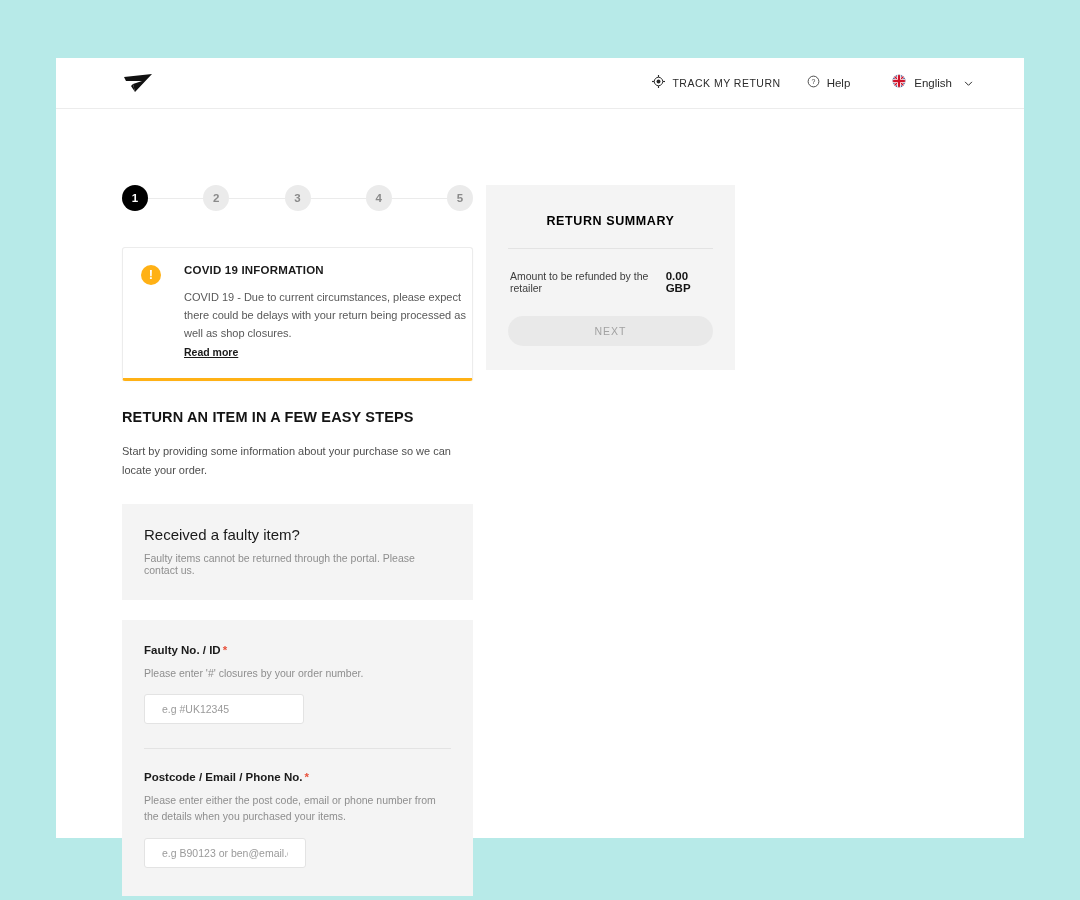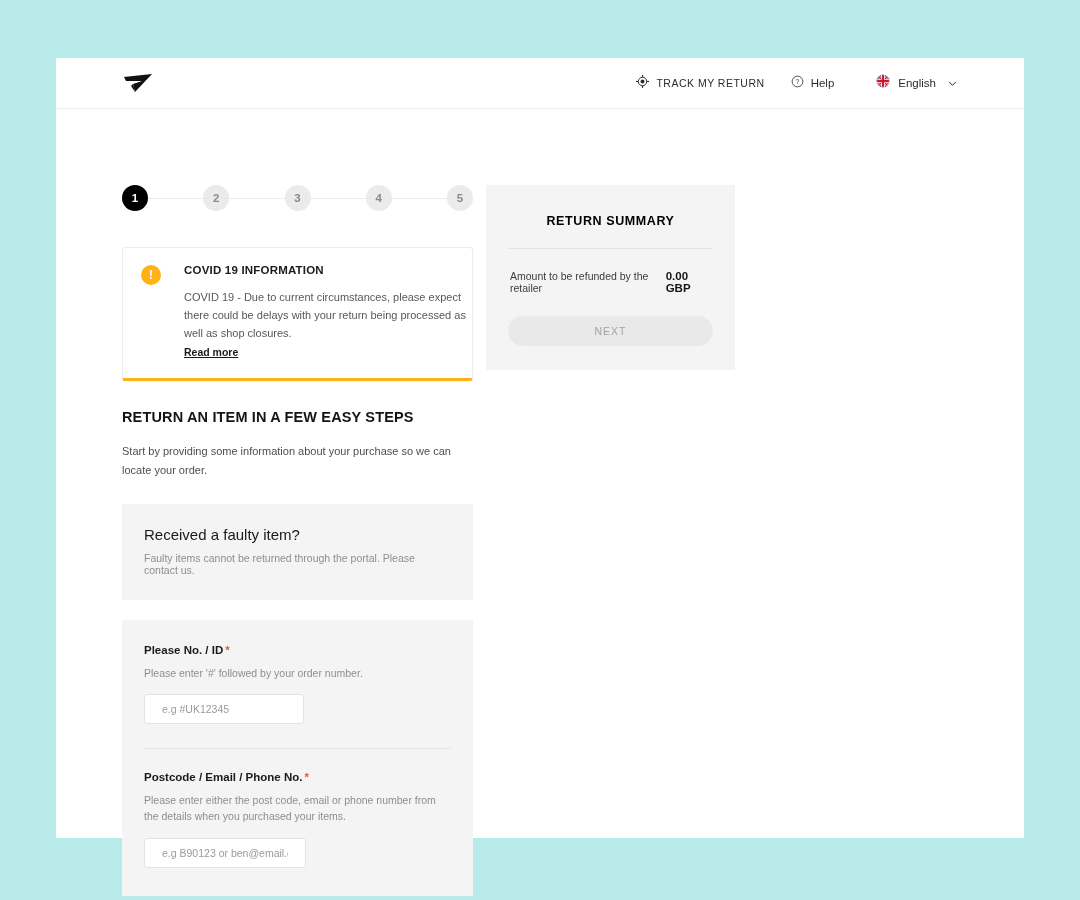--- a/index.html
+++ b/index.html
@@ -17,21 +17,21 @@
     width: 968px; height: 780px;
     background: #ffffff;
   }
 
   
   .header {
     height: 51px;
     border-bottom: 1px solid #ececec;
     display: flex;
     align-items: center;
-    padding: 0 67px 0 66px;
+    padding: 0 51px 0 66px;
   }
   .logo {
     width: 40px; height: 26px;
     display: flex; align-items: center;
   }
   .header-spacer { flex: 1; }
   .header-nav { display: flex; align-items: center; }
   .hdr-item {
     display: flex; align-items: center;
     gap: 7px;
@@ -317,23 +317,23 @@
 
           <div class="gray-card">
             <div class="faulty-title">Received a faulty item?</div>
             <div class="faulty-text">Faulty items cannot be returned through the portal. Please contact us.</div>
           </div>
 
           <div class="form-card">
 
             <div class="field">
               <div class="field-label">
-                <span>Please No. / ID</span><span class="req">*</span>
-              </div>
-              <div class="field-hint">Please enter '#' followed by your order number.</div>
+                <span>Faulty No. / ID</span><span class="req">*</span>
+              </div>
+              <div class="field-hint">Please enter '#' closures by your order number.</div>
               <input class="field-input" type="text" placeholder="e.g #UK12345" style="">
             </div>
 
             <div class="field-divider"></div>
 
             <div class="field">
               <div class="field-label">
                 <span>Postcode / Email / Phone No.</span><span class="req">*</span>
               </div>
               <div class="field-hint">Please enter either the post code, email or phone number from the details when you purchased your items.</div>

